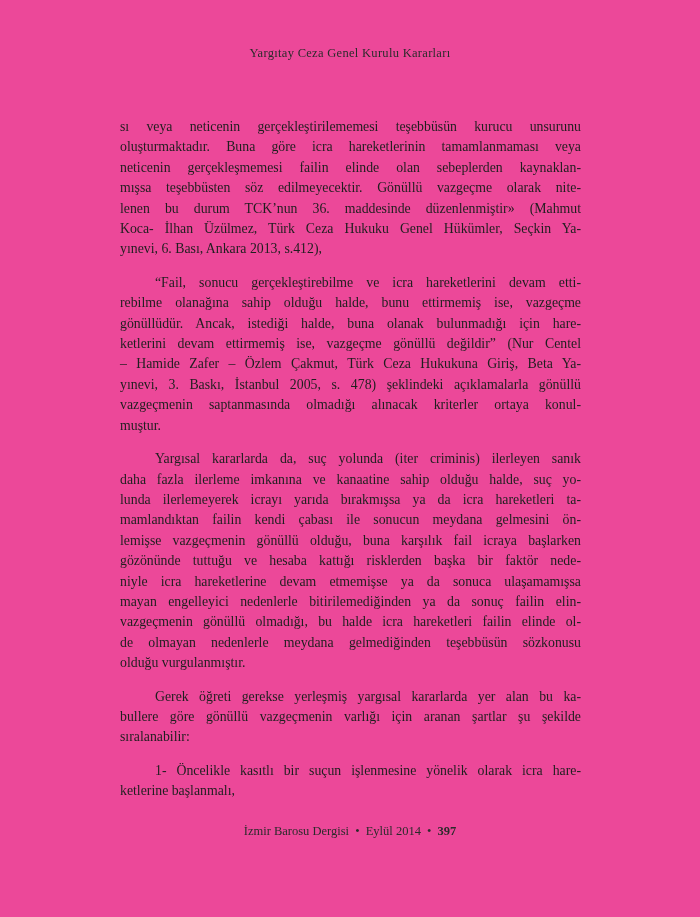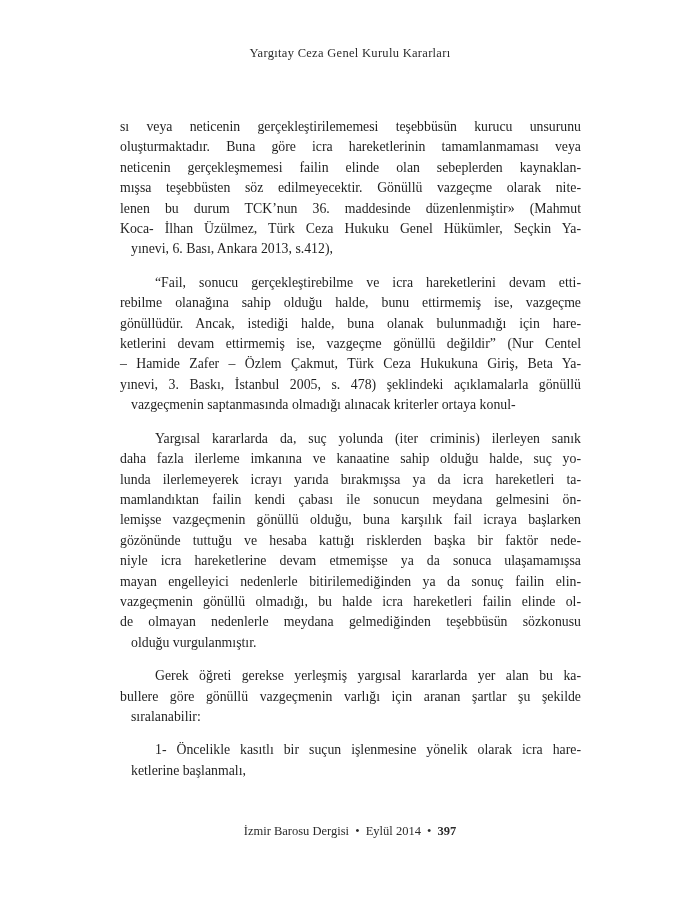--- a/index.html
+++ b/index.html
@@ -5,21 +5,21 @@
   html, body {
     margin: 0;
     padding: 0;
     background: #e8e8e8;
   }
   .page {
     position: relative;
     width: 700px;
     height: 917px;
     margin: 0 auto;
-    background: #ffffff;
+    background: #ec4899;
     font-family: "Liberation Serif", "DejaVu Serif", serif;
     color: #1f1f1f;
     overflow: hidden;
   }
   .running-header {
     position: absolute;
     top: 46px;
     left: 0;
     width: 100%;
     text-align: center;
@@ -41,21 +41,20 @@
     display: block;
     font-size: 13.8px;
     line-height: 20.4px;
     text-align: justify;
     text-align-last: justify;
     white-space: normal;
     color: #1f1f1f;
   }
   .line:last-child {
     text-align-last: left;
-    margin-left: 11px;
   }
   .para.indent .line:first-child {
     text-indent: 35px;
   }
   .footer {
     position: absolute;
     top: 824px;
     left: 0;
     width: 100%;
     text-align: center;
@@ -91,20 +90,21 @@
         <span class="line">yınevi, 6. Bası, Ankara 2013, s.412),</span>
       </p>
       <p class="para indent">
         <span class="line">“Fail, sonucu gerçekleştirebilme ve icra hareketlerini devam etti-</span>
         <span class="line">rebilme olanağına sahip olduğu halde, bunu ettirmemiş ise, vazgeçme</span>
         <span class="line">gönüllüdür. Ancak, istediği halde, buna olanak bulunmadığı için hare-</span>
         <span class="line">ketlerini devam ettirmemiş ise, vazgeçme gönüllü değildir” (Nur Centel</span>
         <span class="line">– Hamide Zafer – Özlem Çakmut, Türk Ceza Hukukuna Giriş, Beta Ya-</span>
         <span class="line">yınevi, 3. Baskı, İstanbul 2005, s. 478) şeklindeki açıklamalarla gönüllü</span>
         <span class="line">vazgeçmenin saptanmasında olmadığı alınacak kriterler ortaya konul-</span>
+        <span class="line">muştur.</span>
       </p>
       <p class="para indent">
         <span class="line">Yargısal kararlarda da, suç yolunda (iter criminis) ilerleyen sanık</span>
         <span class="line">daha fazla ilerleme imkanına ve kanaatine sahip olduğu halde, suç yo-</span>
         <span class="line">lunda ilerlemeyerek icrayı yarıda bırakmışsa ya da icra hareketleri ta-</span>
         <span class="line">mamlandıktan failin kendi çabası ile sonucun meydana gelmesini ön-</span>
         <span class="line">lemişse vazgeçmenin gönüllü olduğu, buna karşılık fail icraya başlarken</span>
         <span class="line">gözönünde tuttuğu ve hesaba kattığı risklerden başka bir faktör nede-</span>
         <span class="line">niyle icra hareketlerine devam etmemişse ya da sonuca ulaşamamışsa</span>
         <span class="line">mayan engelleyici nedenlerle bitirilemediğinden ya da sonuç failin elin-</span>

